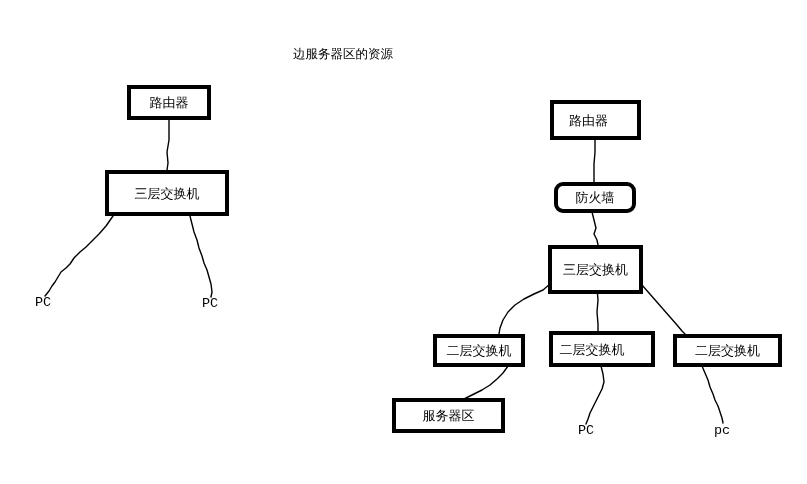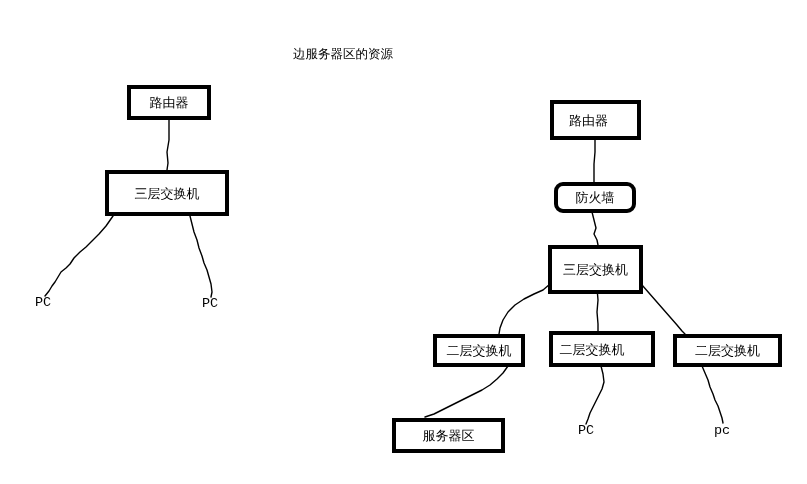--- a/index.html
+++ b/index.html
@@ -140,21 +140,21 @@
 </div>
 
 <div class="node align-left-pad2" style="left:549px; top:331px; width:106px; height:36px;">
   <span>二层交换机</span>
 </div>
 
 <div class="node" style="left:673px; top:334px; width:109px; height:33px;">
   <span>二层交换机</span>
 </div>
 
-<div class="node" style="left:392px; top:418px; width:113px; height:35px;">
+<div class="node" style="left:392px; top:398px; width:113px; height:35px;">
   <span>服务器区</span>
 </div>
 
 <div class="endpoint" style="left:578px; top:424px;">
   <span>PC</span>
 </div>
 
 <div class="endpoint" style="left:714px; top:424px;">
   <span>pc</span>
 </div>

